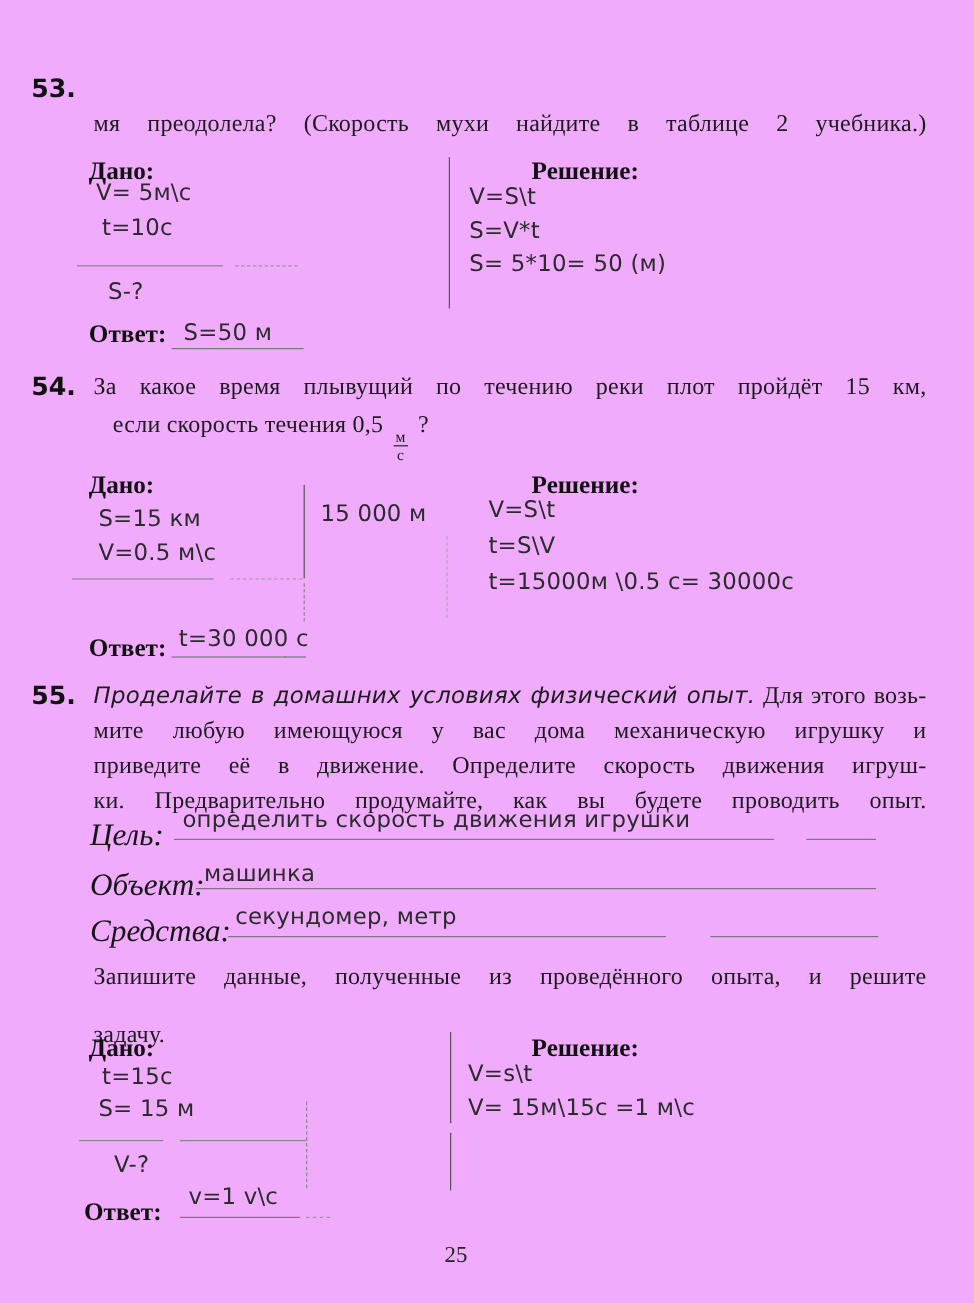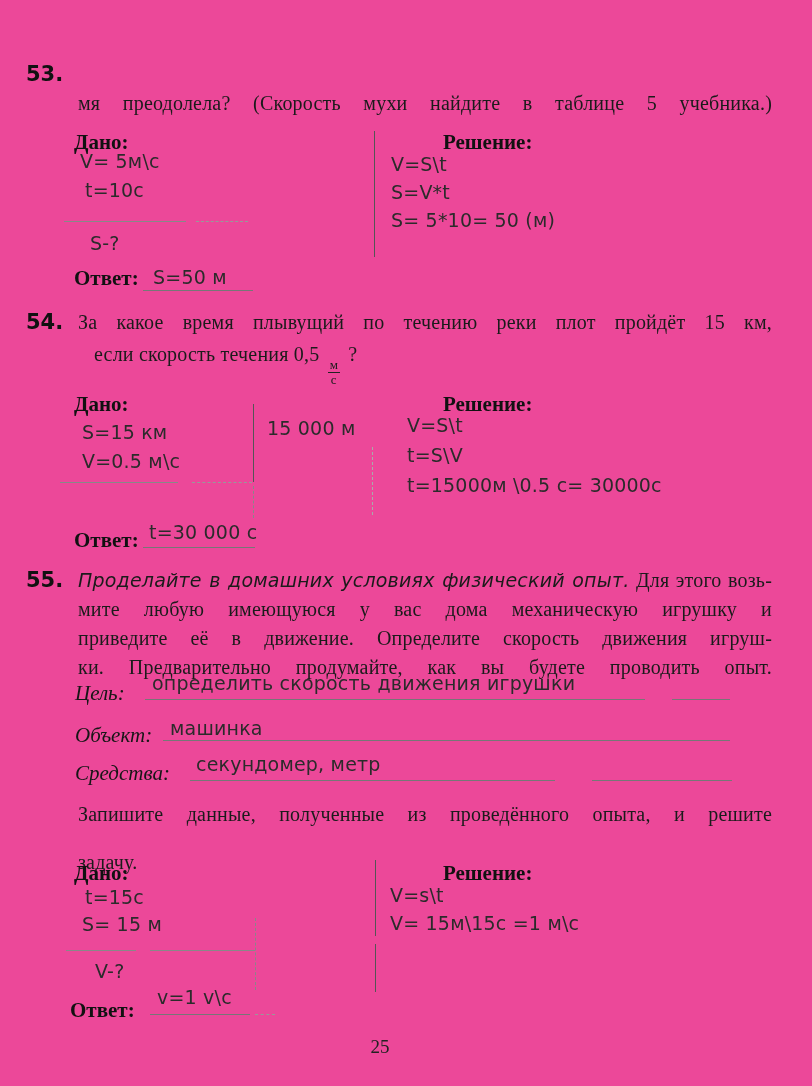--- a/index.html
+++ b/index.html
@@ -1,29 +1,29 @@
 <!DOCTYPE html>
 <html><head>
 <meta charset="utf-8">
 <style>
   html,body{margin:0;padding:0;background:#e8e8e8;}
   .page{
     position:relative;width:812px;height:1086px;margin:0 auto;
-    background:#ec4899;overflow:hidden;
+    background:#f0abfc;overflow:hidden;
     font-family:"Liberation Serif","DejaVu Serif",serif;color:#1b1b1b;
   }
   .pnum{
     position:absolute;font-family:"DejaVu Sans","Liberation Sans",sans-serif;
     font-weight:bold;font-size:21px;color:#111;
   }
   .st{position:absolute;width:694px;font-size:20px;line-height:26px;letter-spacing:.2px;}
   .just{text-align:justify;text-align-last:justify;}
   .italic-sans{font-family:"DejaVu Sans",sans-serif;font-style:italic;font-size:19px;}
   .blabel{position:absolute;font-weight:bold;font-size:21px;color:#111;}
-  .ilabel{position:absolute;font-style:italic;font-size:21px;color:#161616;}
+  .ilabel{position:absolute;font-style:italic;font-size:26px;color:#161616;}
   .hand{
     position:absolute;font-family:"DejaVu Sans","Liberation Sans",sans-serif;
     font-size:19px;color:#2b2b2b;letter-spacing:.2px;white-space:nowrap;
   }
   .rule{position:absolute;height:0;border-top:1.5px solid #777;}
   .rule.thin{border-top-width:1px;border-top-color:#888;}
   .rule.dash{border-top-style:dashed;border-top-color:#999;}
   .vrule{position:absolute;width:0;border-left:1.5px solid #555;}
   .vrule.dash{border-left-style:dashed;border-left-color:#888;border-left-width:1px;}
   .vrule.faint{border-left-style:dashed;border-left-color:#aaa;border-left-width:1px;}
@@ -33,21 +33,21 @@
   }
   .frac .fnum{border-bottom:1px solid #222;padding:0 2px;}
   .pageno{position:absolute;font-size:19px;color:#222;text-align:center;}
 </style>
 </head>
 <body>
 
 <div class="page">
 
   <div class="pnum" style="left:26px;top:62px">53.</div>
-  <div class="st just" style="left:78px;top:90px">мя преодолела? (Скорость мухи найдите в таблице 5 учебника.)</div>
+  <div class="st just" style="left:78px;top:90px">мя преодолела? (Скорость мухи найдите в таблице 2 учебника.)</div>
 
   <div class="blabel" style="left:74px;top:130px">Дано:</div>
   <div class="hand" style="left:80px;top:150px">V= 5м\с</div>
   <div class="hand" style="left:85px;top:179px">t=10с</div>
   <div class="rule thin" style="left:64px;top:221px;width:122px"></div>
   <div class="rule dash" style="left:196px;top:221px;width:52px"></div>
   <div class="hand" style="left:90px;top:232px">S-?</div>
 
   <div class="vrule" style="left:374px;top:131px;height:126px"></div>
 

